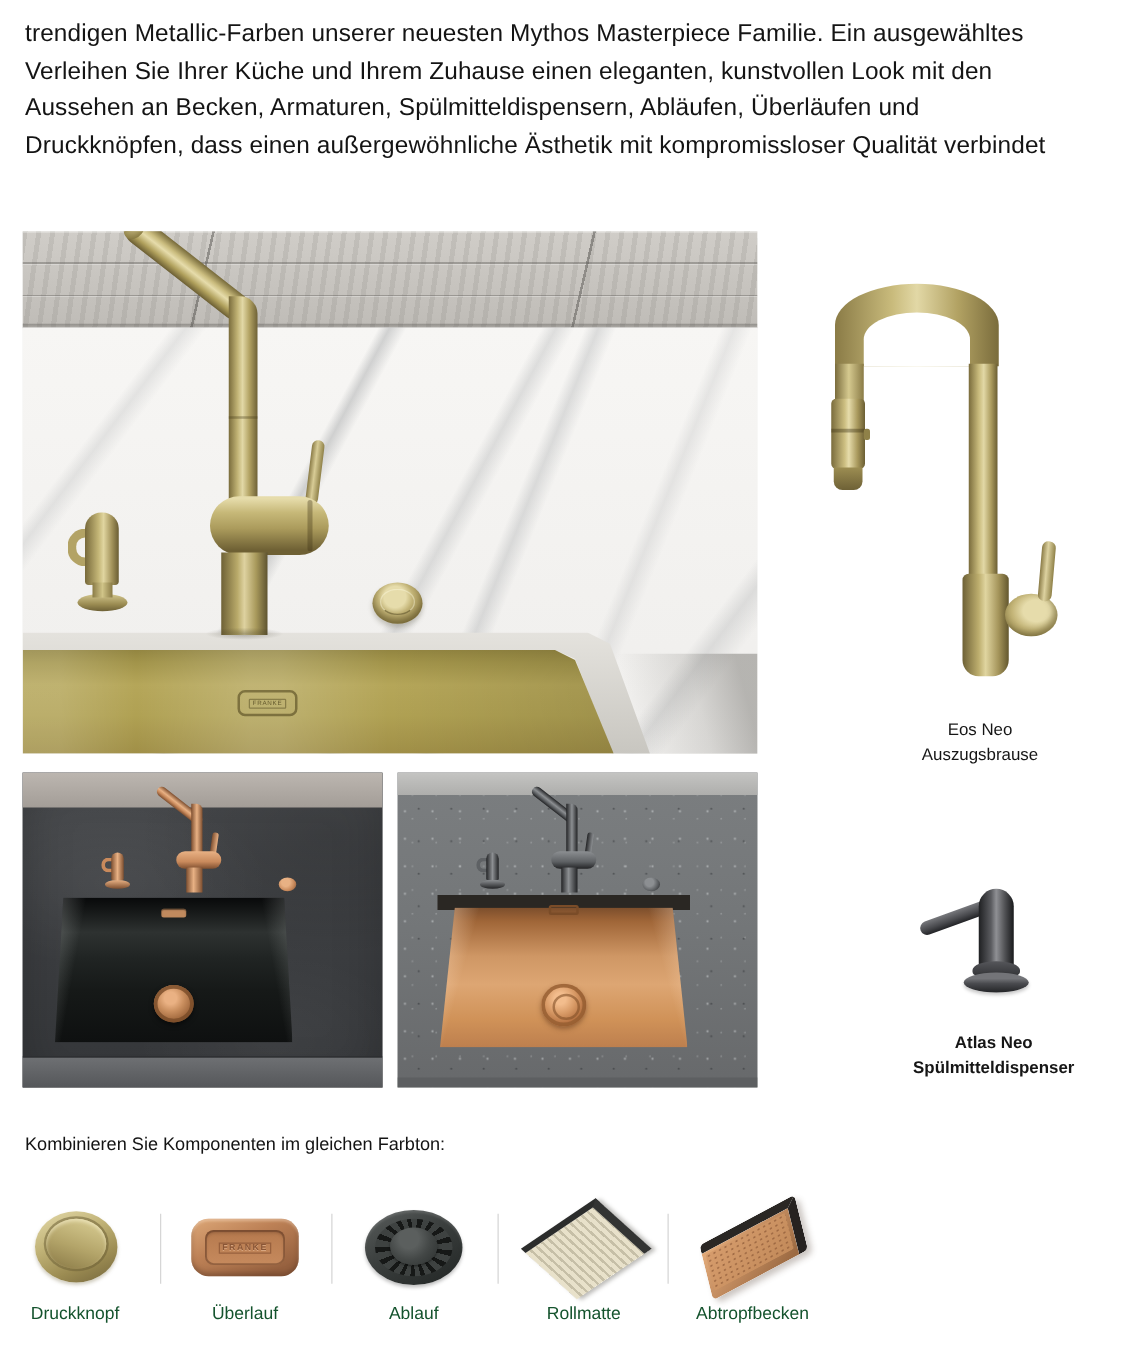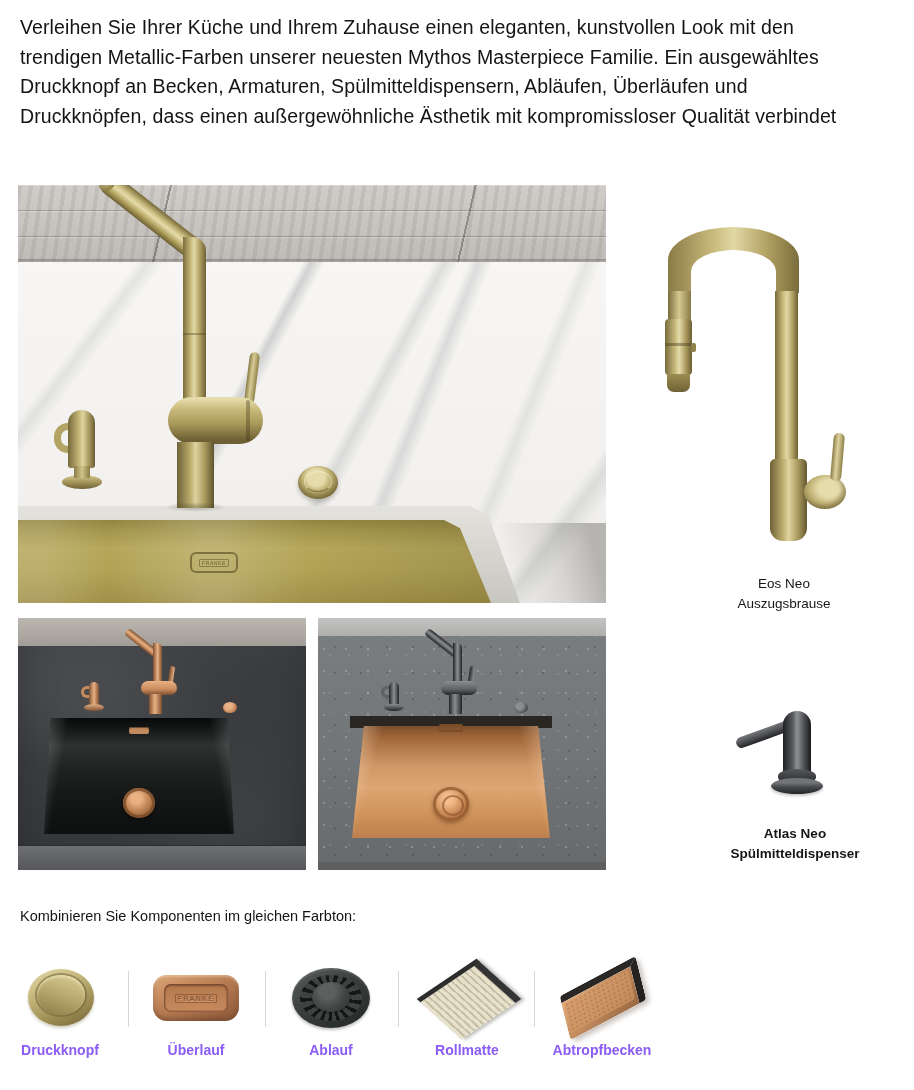--- a/index.html
+++ b/index.html
@@ -191,21 +191,21 @@
     box-sizing:border-box;border:2px solid #7a4c28;border-radius:2px;}
   .csink .cdrain{position:absolute;left:50%;top:58%;transform:translateX(-50%);width:36px;height:34px;border-radius:50%;
     background:radial-gradient(circle at 42% 35%,#f3bd8d 0 15%,#d89a66 40%,#b06c3c 70%,#7e4a26 100%);
     box-shadow:0 2px 4px rgba(90,50,25,.5),inset 0 0 0 3px rgba(150,95,50,.85);}
   .csink .cdrain::after{content:"";position:absolute;left:9px;top:8px;width:18px;height:17px;border-radius:50%;
     border:2px solid rgba(130,80,40,.6);}
 
   
   .comp-heading{position:absolute;left:20px;top:908px;font-size:14.5px;color:#141414;}
   .divider{position:absolute;top:971px;height:56px;width:1px;background:#d6d6d6;}
-  .comp-label{position:absolute;top:1042px;transform:translateX(-50%);font-size:14px;color:#8b5cf6;white-space:nowrap;font-weight:bold;}
+  .comp-label{position:absolute;top:1042px;transform:translateX(-50%);font-size:14px;color:#14532d;white-space:nowrap;}
 
   .c-druck{position:absolute;left:28px;top:969px;width:66px;height:57px;}
   .c-druck .outer{position:absolute;left:0;top:0;width:100%;height:100%;border-radius:50%;
     background:linear-gradient(155deg,#ddd2a0 8%,#c1b377 38%,#9b8b52 70%,#74663c 100%);
     box-shadow:0 2px 3px rgba(120,110,70,.35);}
   .c-druck .inner{position:absolute;left:9px;top:6px;width:48px;height:40px;border-radius:50%;
     background:linear-gradient(200deg,#d5c98f 10%,#b3a469 55%,#8d7d49 95%);
     box-shadow:inset 0 2px 3px rgba(255,250,220,.5),0 0 0 2px rgba(110,96,54,.55);}
 
   .c-uber{position:absolute;left:153px;top:975px;width:86px;height:46px;}
@@ -244,23 +244,23 @@
     box-shadow:3px 4px 5px rgba(80,60,45,.3);}
   .c-abtropf .tray::after{content:"";position:absolute;left:3px;top:2px;right:3px;bottom:6px;border-radius:2px;
     background-image:radial-gradient(rgba(120,70,40,.55) .7px,transparent 1.1px),
       linear-gradient(150deg,#d69c6c,#c28a5a);
     background-size:5px 4px,100% 100%;}
 </style>
 </head>
 <body>
 
 <div class="intro">
+  <div>trendigen Metallic-Farben unserer neuesten Mythos Masterpiece Familie. Ein ausgewähltes</div>
   <div>Verleihen Sie Ihrer Küche und Ihrem Zuhause einen eleganten, kunstvollen Look mit den</div>
-  <div>trendigen Metallic-Farben unserer neuesten Mythos Masterpiece Familie. Ein ausgewähltes</div>
-  <div>Druckknopf an Becken, Armaturen, Spülmitteldispensern, Abläufen, Überläufen und</div>
+  <div>Aussehen an Becken, Armaturen, Spülmitteldispensern, Abläufen, Überläufen und</div>
   <div>Druckknöpfen, dass einen außergewöhnliche Ästhetik mit kompromissloser Qualität verbindet</div>
 </div>
 
 <div class="hero">
   <div class="wood"></div>
   <div class="edge"></div>
   <div class="marble"></div>
   <div class="corner-shadow"></div>
   <div class="sink-rim"></div>
   <div class="sink-gold"></div>

